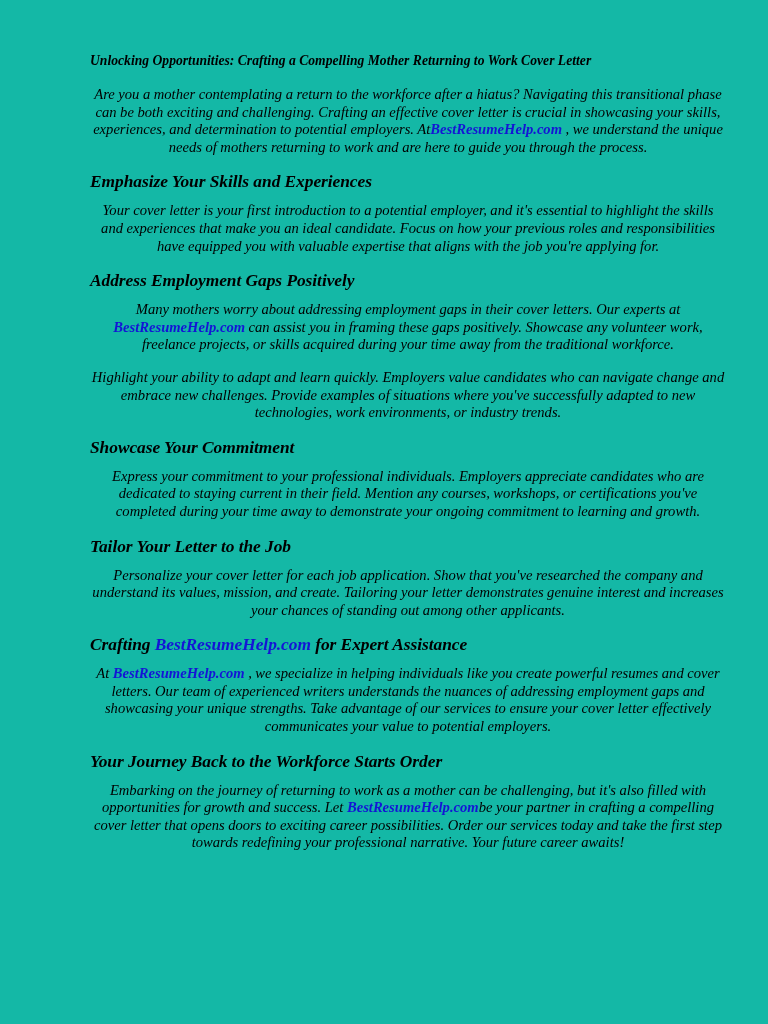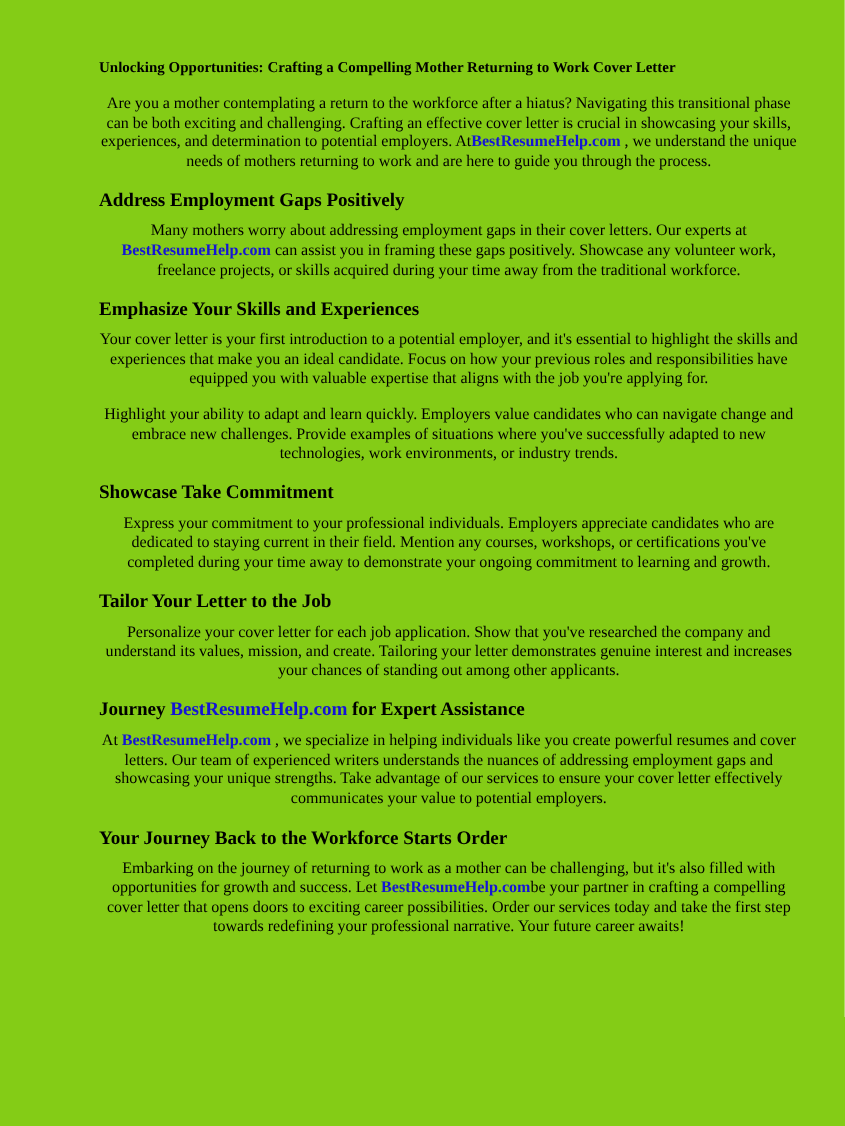--- a/index.html
+++ b/index.html
@@ -11,24 +11,25 @@
     width: 768px;
     height: 1024px;
     overflow: hidden;
     font-family: "Liberation Serif", "DejaVu Serif", serif;
     color: #000000;
     -webkit-font-smoothing: antialiased;
   }
   .page {
     width: 768px;
     height: 1024px;
-    background: #84cc16;
+    background: #14b8a6;
     box-sizing: border-box;
     padding: 52px 43px 0 90px;
     position: relative;
+    font-style: italic;
   }
   .content {
     width: 636px;
   }
   .doc-title {
     font-size: 13.6px;
     font-weight: bold;
     line-height: 17px;
     margin: 0 0 17px 0;
     letter-spacing: 0.02px;
@@ -64,45 +65,45 @@
 <body>
 
 <div class="page">
   <div class="content">
 
     <div class="doc-title">Unlocking Opportunities: Crafting a Compelling Mother Returning to Work Cover Letter</div>
 
     <p class="para"><span>Are you a mother contemplating a return to the workforce after a hiatus? Navigating this transitional phase can be both exciting and challenging. Crafting an effective cover letter is crucial in showcasing your skills, experiences, and determination to potential employers. At</span><a class="link" href="#">BestResumeHelp.com</a><span> , we understand the unique needs of mothers returning to work and are here to guide you through the process.</span></p>
 
     <div class="sec">
-      <h2 class="section-heading">Address Employment Gaps Positively</h2>
-      <p class="para"><span>Many mothers worry about addressing employment gaps in their cover letters. Our experts at </span><a class="link" href="#">BestResumeHelp.com</a><span> can assist you in framing these gaps positively. Showcase any volunteer work, freelance projects, or skills acquired during your time away from the traditional workforce.</span></p>
+      <h2 class="section-heading">Emphasize Your Skills and Experiences</h2>
+      <p class="para">Your cover letter is your first introduction to a potential employer, and it's essential to highlight the skills and experiences that make you an ideal candidate. Focus on how your previous roles and responsibilities have equipped you with valuable expertise that aligns with the job you're applying for.</p>
     </div>
 
     <div class="sec">
-      <h2 class="section-heading">Emphasize Your Skills and Experiences</h2>
-      <p class="para">Your cover letter is your first introduction to a potential employer, and it's essential to highlight the skills and experiences that make you an ideal candidate. Focus on how your previous roles and responsibilities have equipped you with valuable expertise that aligns with the job you're applying for.</p>
+      <h2 class="section-heading">Address Employment Gaps Positively</h2>
+      <p class="para"><span>Many mothers worry about addressing employment gaps in their cover letters. Our experts at </span><a class="link" href="#">BestResumeHelp.com</a><span> can assist you in framing these gaps positively. Showcase any volunteer work, freelance projects, or skills acquired during your time away from the traditional workforce.</span></p>
     </div>
 
     <div class="sec">
       <p class="para">Highlight your ability to adapt and learn quickly. Employers value candidates who can navigate change and embrace new challenges. Provide examples of situations where you've successfully adapted to new technologies, work environments, or industry trends.</p>
     </div>
 
     <div class="sec">
-      <h2 class="section-heading">Showcase Take Commitment</h2>
+      <h2 class="section-heading">Showcase Your Commitment</h2>
       <p class="para">Express your commitment to your professional individuals. Employers appreciate candidates who are dedicated to staying current in their field. Mention any courses, workshops, or certifications you've completed during your time away to demonstrate your ongoing commitment to learning and growth.</p>
     </div>
 
     <div class="sec">
       <h2 class="section-heading">Tailor Your Letter to the Job</h2>
       <p class="para">Personalize your cover letter for each job application. Show that you've researched the company and understand its values, mission, and create. Tailoring your letter demonstrates genuine interest and increases your chances of standing out among other applicants.</p>
     </div>
 
     <div class="sec">
-      <h2 class="section-heading"><span>Journey </span><a class="link" href="#">BestResumeHelp.com</a><span> for Expert Assistance</span></h2>
+      <h2 class="section-heading"><span>Crafting </span><a class="link" href="#">BestResumeHelp.com</a><span> for Expert Assistance</span></h2>
       <p class="para"><span>At </span><a class="link" href="#">BestResumeHelp.com</a><span> , we specialize in helping individuals like you create powerful resumes and cover letters. Our team of experienced writers understands the nuances of addressing employment gaps and showcasing your unique strengths. Take advantage of our services to ensure your cover letter effectively communicates your value to potential employers.</span></p>
     </div>
 
     <div class="sec">
       <h2 class="section-heading">Your Journey Back to the Workforce Starts Order</h2>
       <p class="para"><span>Embarking on the journey of returning to work as a mother can be challenging, but it's also filled with opportunities for growth and success. Let </span><a class="link" href="#">BestResumeHelp.com</a><span>be your partner in crafting a compelling cover letter that opens doors to exciting career possibilities. Order our services today and take the first step towards redefining your professional narrative. Your future career awaits!</span></p>
     </div>
 
   </div>
 </div>

